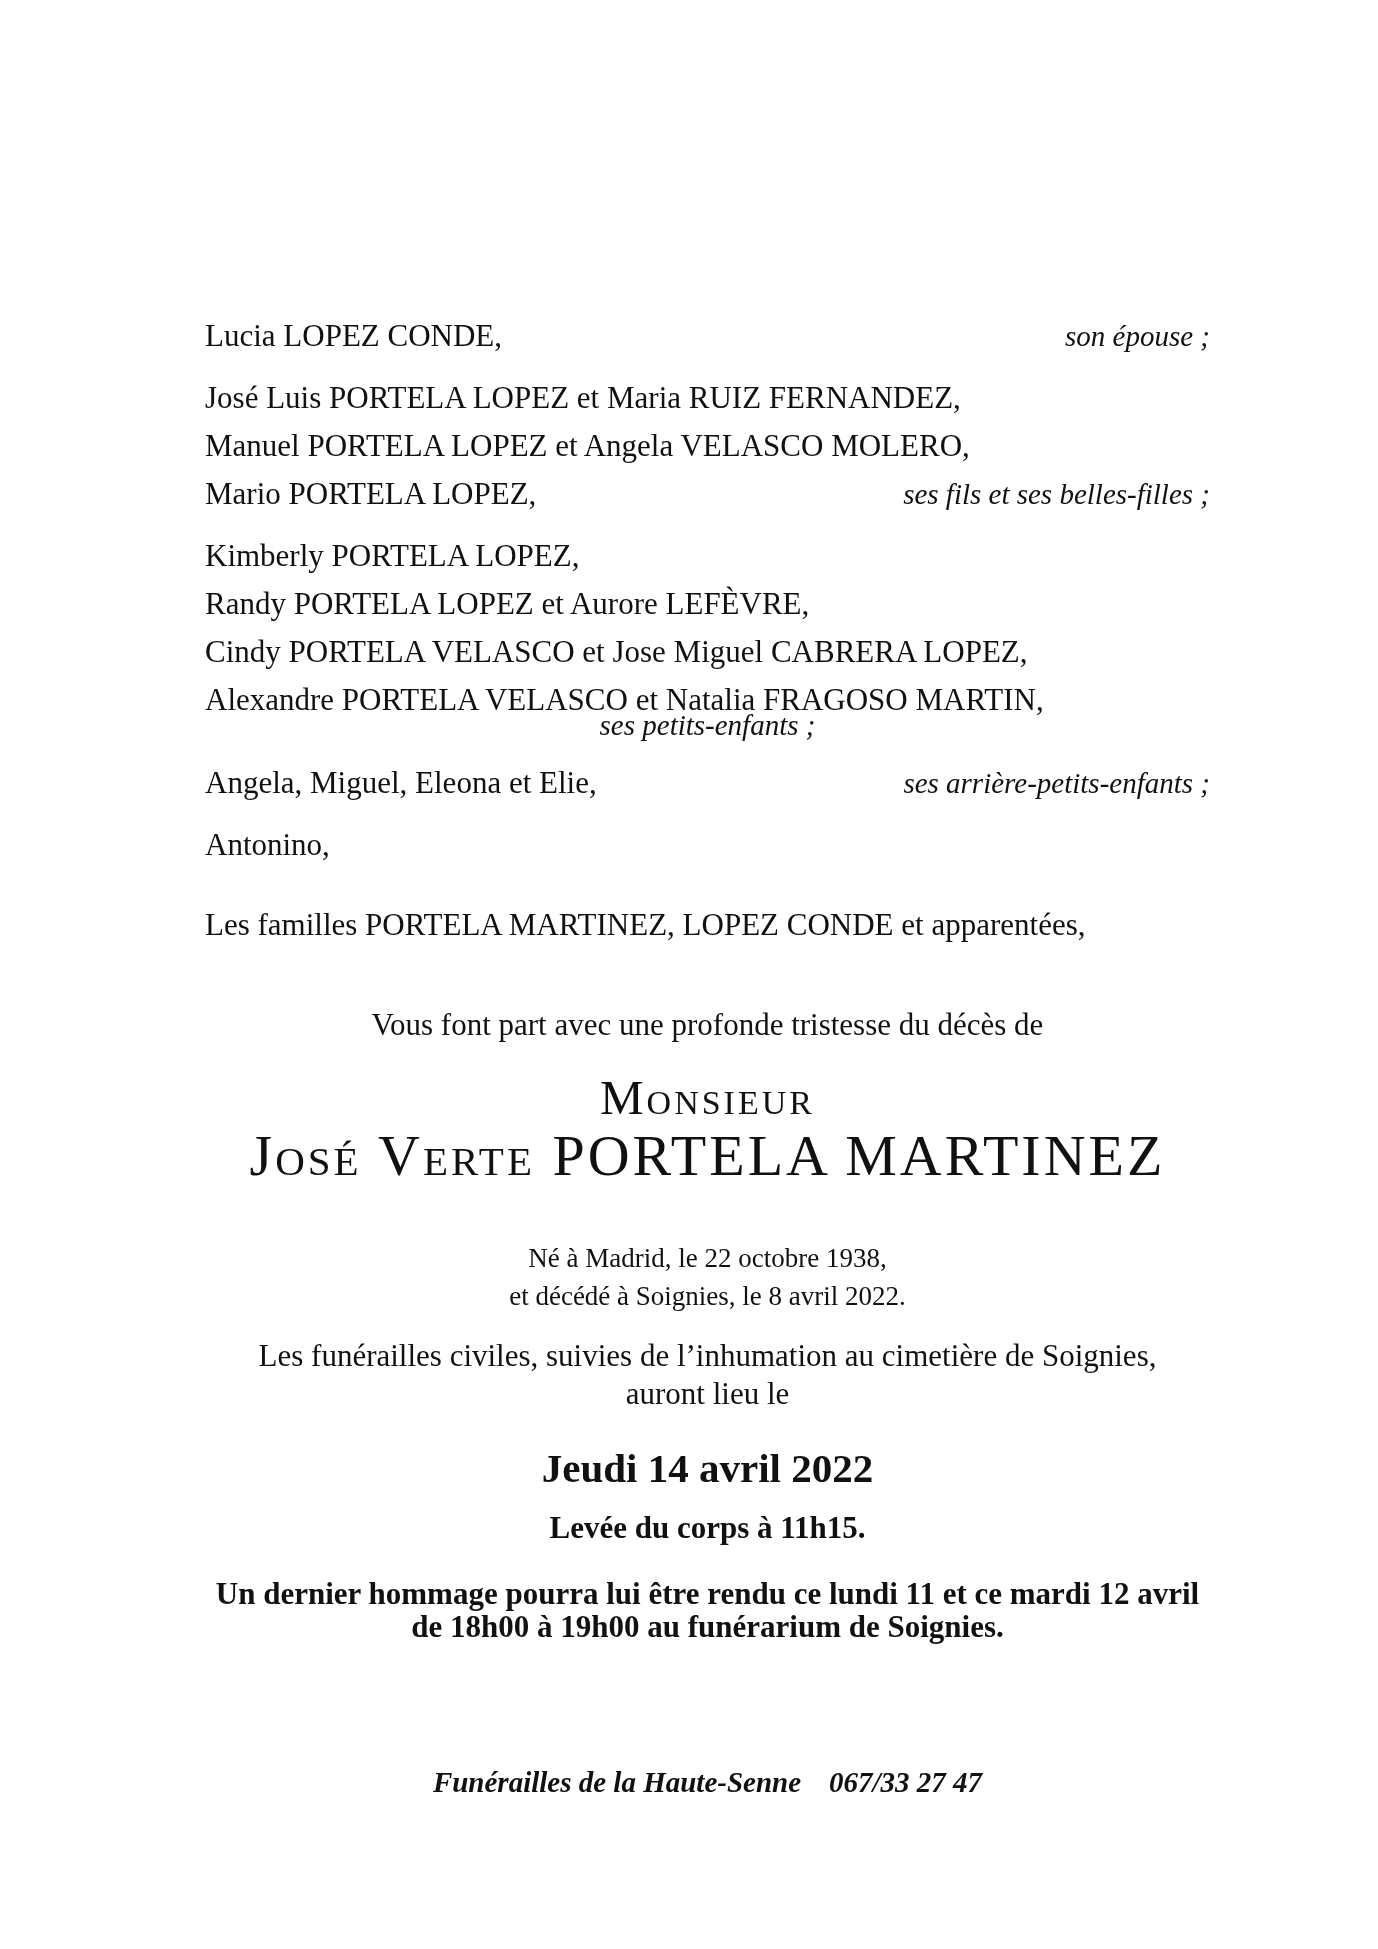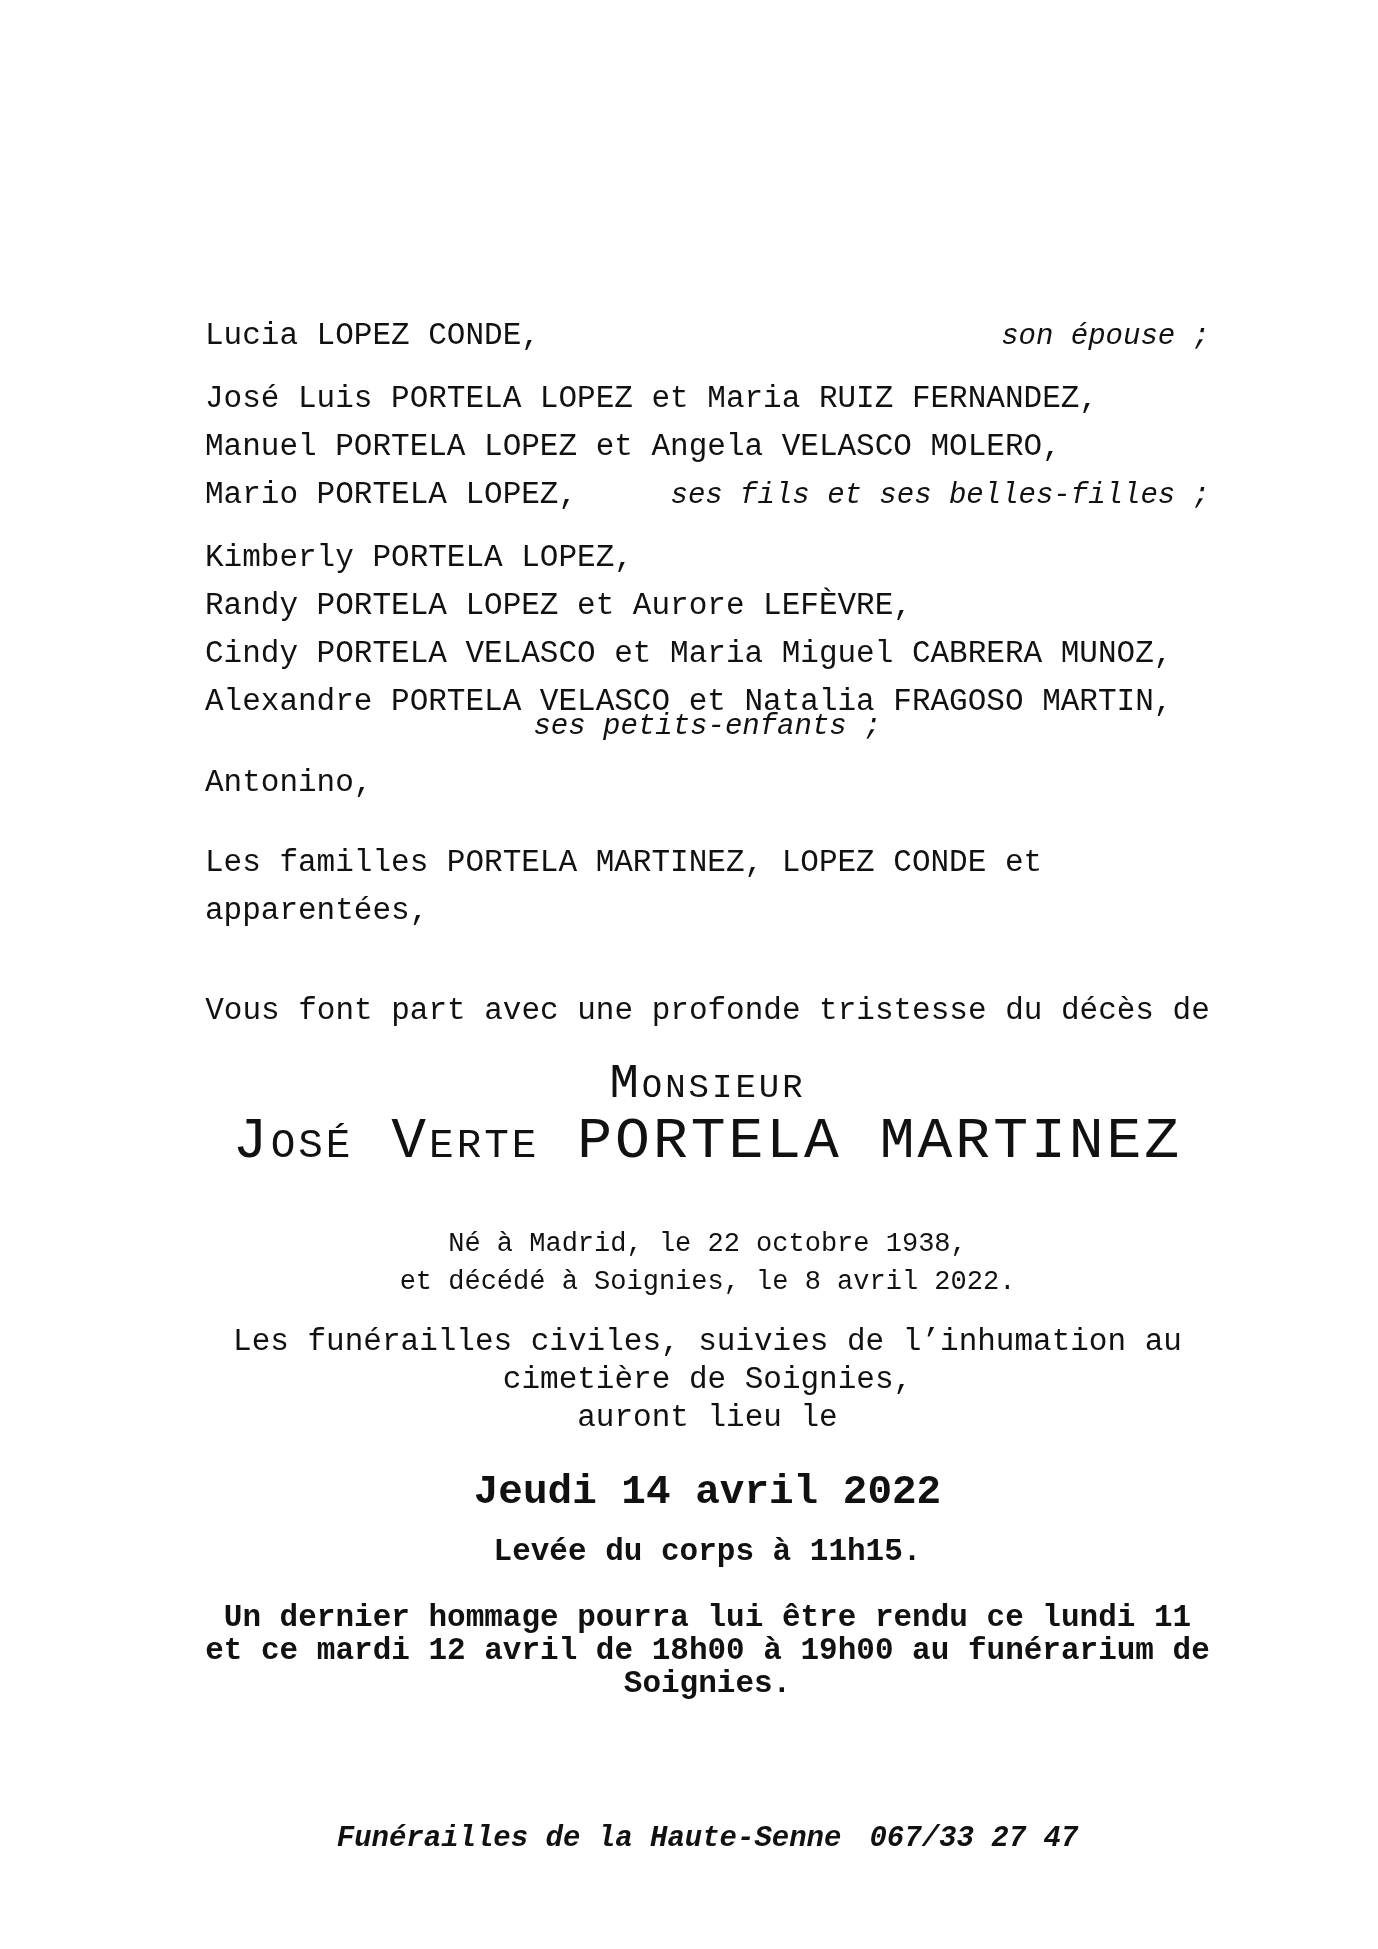--- a/index.html
+++ b/index.html
@@ -6,21 +6,21 @@
     margin: 0;
     padding: 0;
     background: #ffffff;
   }
   .page {
     position: relative;
     width: 1378px;
     height: 1949px;
     background: #ffffff;
     color: #111111;
-    font-family: Liberation Mono, monospace;
+    font-family: Liberation Serif, serif;
     overflow: hidden;
     box-sizing: border-box;
     padding: 312px 168px 0 205px;
   }
   .row {
     display: flex;
     justify-content: space-between;
     align-items: baseline;
     line-height: 48px;
   }
@@ -126,27 +126,31 @@
     <span class="names">Manuel PORTELA LOPEZ et Angela VELASCO MOLERO,</span>
     <div class="row">
       <span class="names">Mario PORTELA LOPEZ,</span>
       <span class="rel">ses fils et ses belles-filles ;</span>
     </div>
   </div>
 
   <div class="group">
     <span class="names">Kimberly PORTELA LOPEZ,</span>
     <span class="names">Randy PORTELA LOPEZ et Aurore LEFÈVRE,</span>
-    <span class="names">Cindy PORTELA VELASCO et Maria Miguel CABRERA MUNOZ,</span>
+    <span class="names">Cindy PORTELA VELASCO et Jose Miguel CABRERA LOPEZ,</span>
     <span class="names">Alexandre PORTELA VELASCO et Natalia FRAGOSO MARTIN,</span>
     <div class="right-line">
       <span class="rel">ses petits-enfants ;</span>
     </div>
   </div>
 
+  <div class="row group">
+    <span class="names">Angela, Miguel, Eleona et Elie,</span>
+    <span class="rel">ses arrière-petits-enfants ;</span>
+  </div>
 
   <div class="row group">
     <span class="names">Antonino,</span>
   </div>
 
   <div class="families-line">Les familles PORTELA MARTINEZ, LOPEZ CONDE et apparentées,</div>
 
   <div class="center intro">Vous font part avec une profonde tristesse du décès de</div>
 
   <div class="center monsieur">Monsieur</div>

